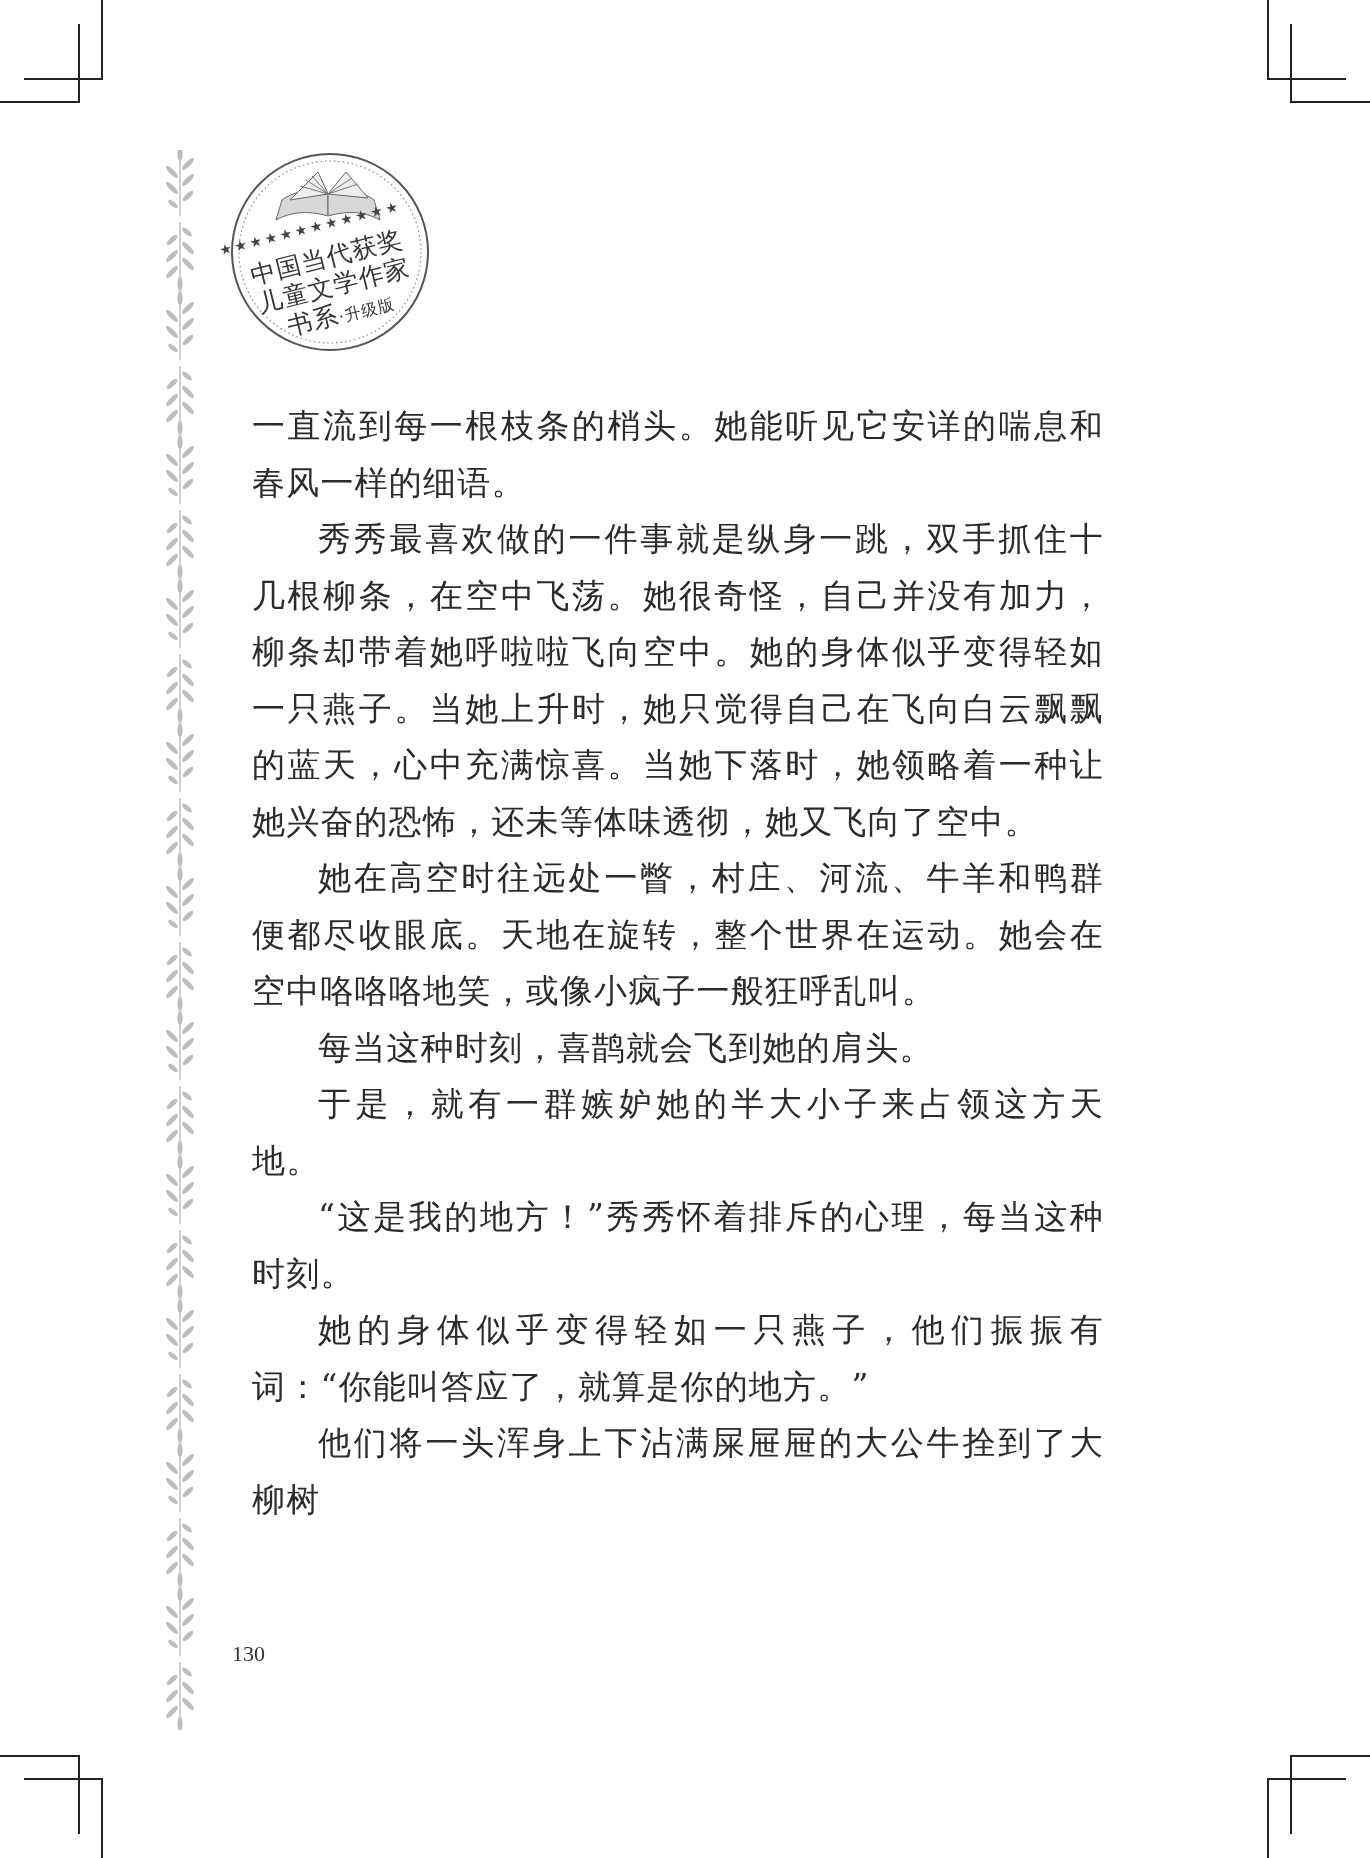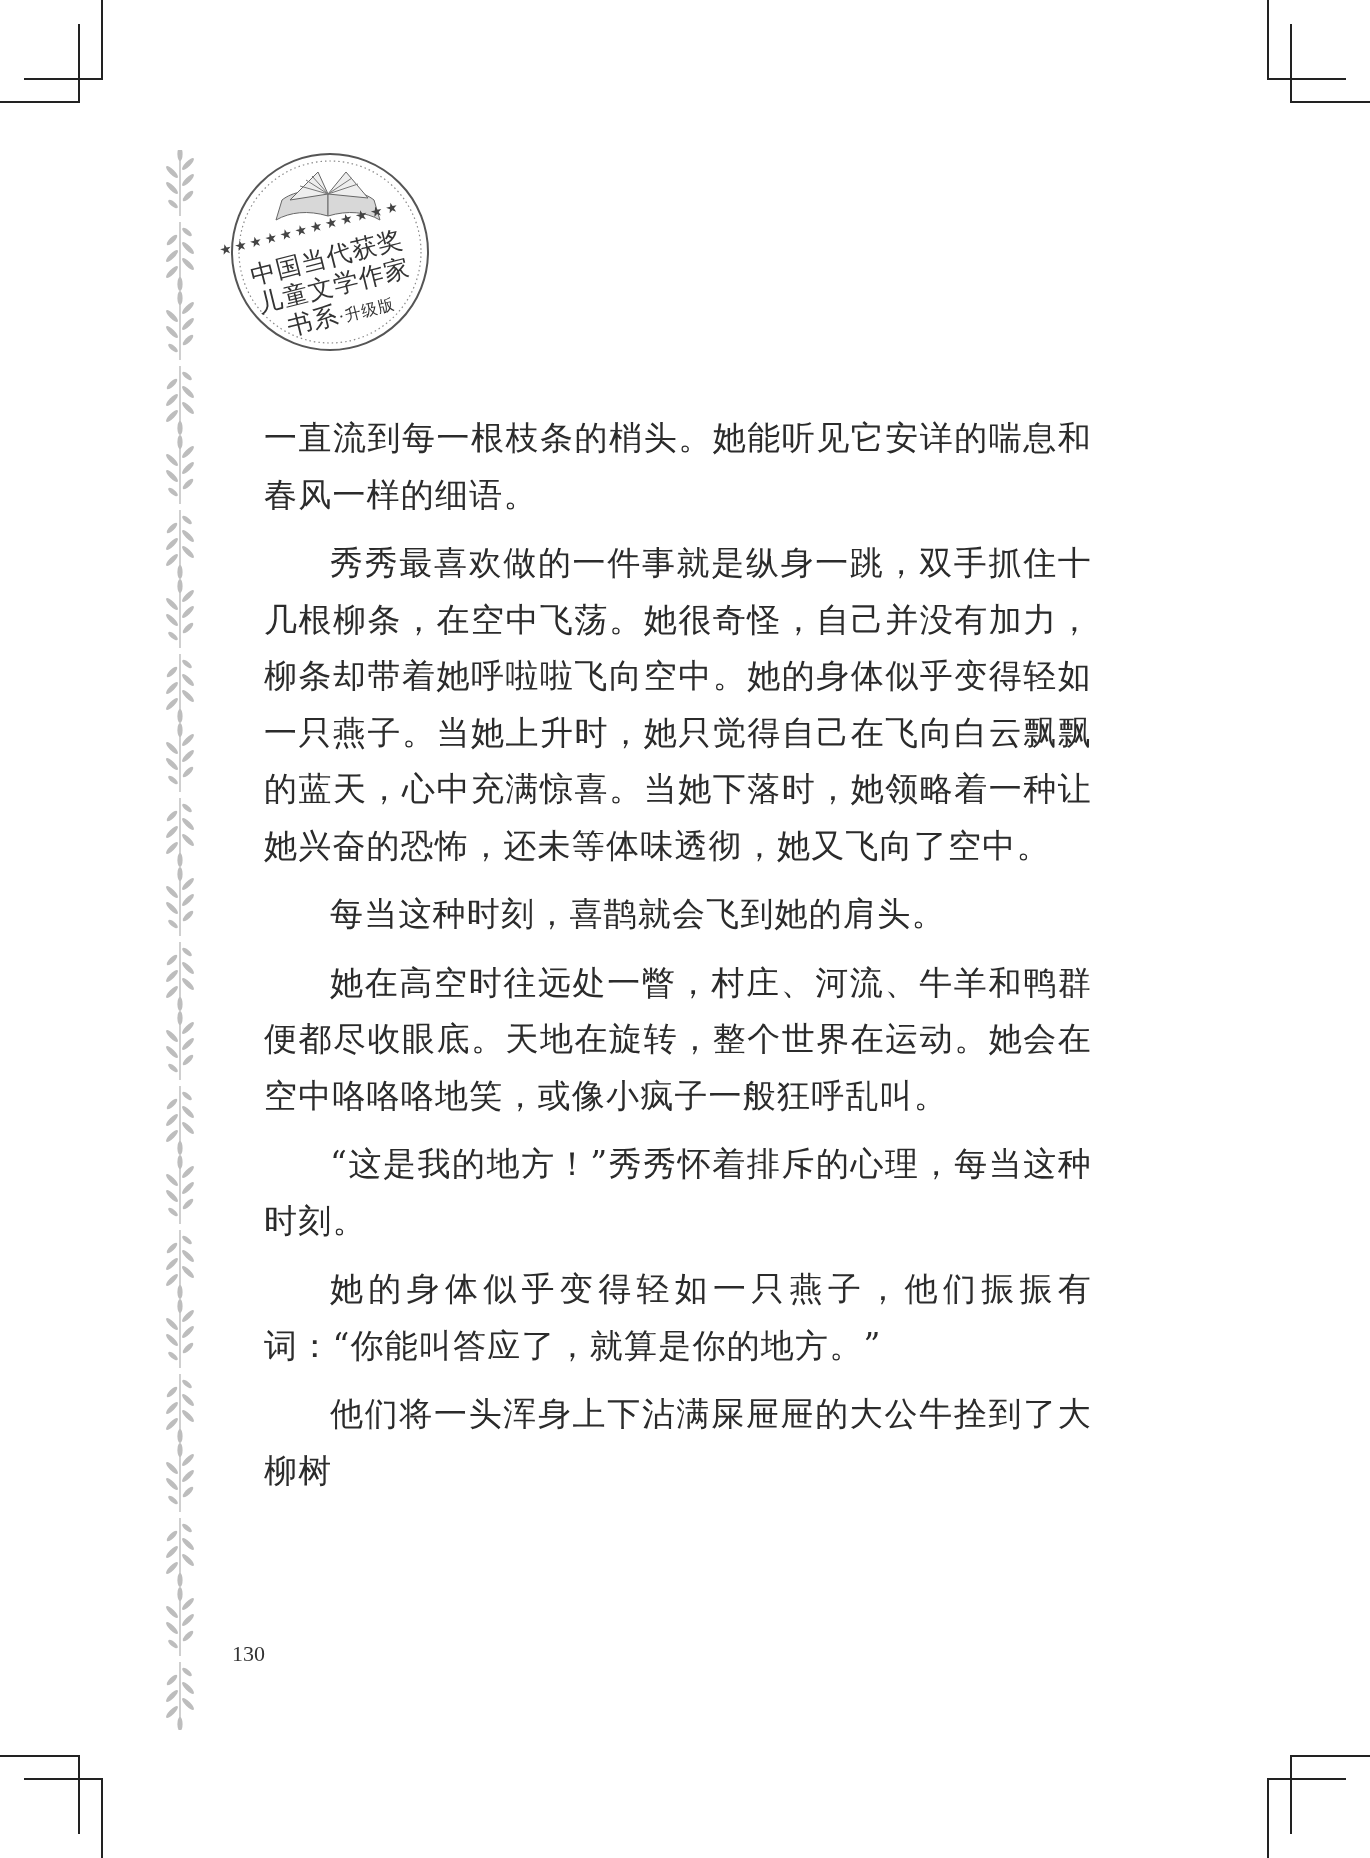--- a/index.html
+++ b/index.html
@@ -14,21 +14,21 @@
     position: absolute; left: 160px; top: 150px; width: 40px; height: 1580px;
   }
   .badge {
     position: absolute; left: 228px; top: 150px; width: 205px; height: 205px;
   }
   .text-block {
     position: absolute; left: 252px; top: 398px; width: 852px;
     font-size: 33px; line-height: 56.5px; letter-spacing: 1.2px;
     color: #2b2b2b;
   }
-  .para { margin: 12px; text-align: justify; text-align-last: left; }
+  .para { margin: 0; text-align: justify; text-align-last: left; }
   .para.indent { text-indent: 66px; }
   .page-number {
     position: absolute; left: 232px; top: 1641px;
     font-size: 22px; color: #333;
     font-family: "Liberation Serif", "DejaVu Serif", serif;
   }
 </style>
 </head>
 <body>
 
@@ -124,20 +124,21 @@
   <div style="position:absolute;left:6px;top:92px;width:200px;transform:rotate(-14deg);transform-origin:center;text-align:center;color:#333;font-size:25px;line-height:29px;letter-spacing:1px;">
     <div>中国当代获奖</div>
     <div>儿童文学作家</div>
     <div><span>书系</span><span style="font-size:16px;">·升级版</span></div>
   </div>
 </div>
 
 <div class="text-block">
   <p class="para">一直流到每一根枝条的梢头。她能听见它安详的喘息和春风一样的细语。</p>
   <p class="para indent">秀秀最喜欢做的一件事就是纵身一跳，双手抓住十几根柳条，在空中飞荡。她很奇怪，自己并没有加力，柳条却带着她呼啦啦飞向空中。她的身体似乎变得轻如一只燕子。当她上升时，她只觉得自己在飞向白云飘飘的蓝天，心中充满惊喜。当她下落时，她领略着一种让她兴奋的恐怖，还未等体味透彻，她又飞向了空中。</p>
+  <p class="para indent">她在高空时往远处一瞥，村庄、河流、牛羊和鸭群便都尽收眼底。天地在旋转，整个世界在运动。她会在空中咯咯咯地笑，或像小疯子一般狂呼乱叫。</p>
   <p class="para indent">每当这种时刻，喜鹊就会飞到她的肩头。</p>
-  <p class="para indent">她在高空时往远处一瞥，村庄、河流、牛羊和鸭群便都尽收眼底。天地在旋转，整个世界在运动。她会在空中咯咯咯地笑，或像小疯子一般狂呼乱叫。</p>
+  <p class="para indent">于是，就有一群嫉妒她的半大小子来占领这方天地。</p>
   <p class="para indent">“这是我的地方！”秀秀怀着排斥的心理，每当这种时刻。</p>
   <p class="para indent">她的身体似乎变得轻如一只燕子，他们振振有词：“你能叫答应了，就算是你的地方。”</p>
   <p class="para indent">他们将一头浑身上下沾满屎屉屉的大公牛拴到了大柳树</p>
 </div>
 
 <div class="page-number">130</div>
 
 </body></html>

